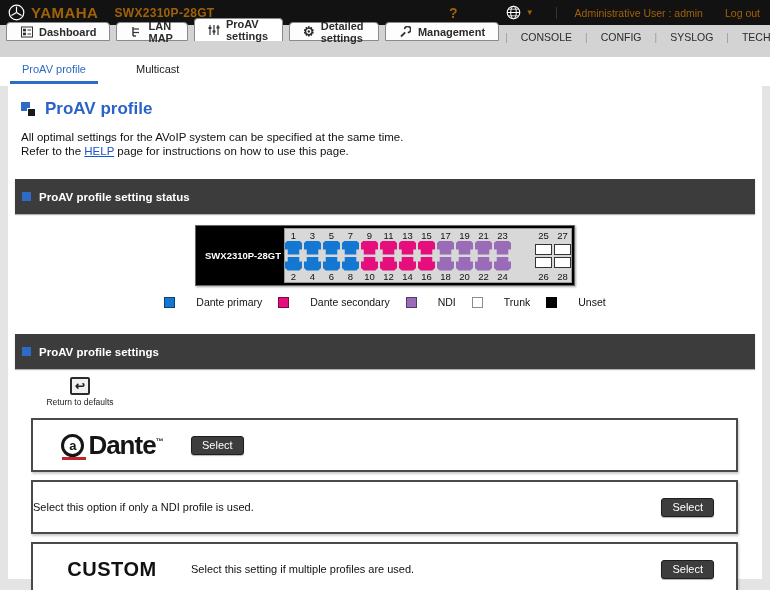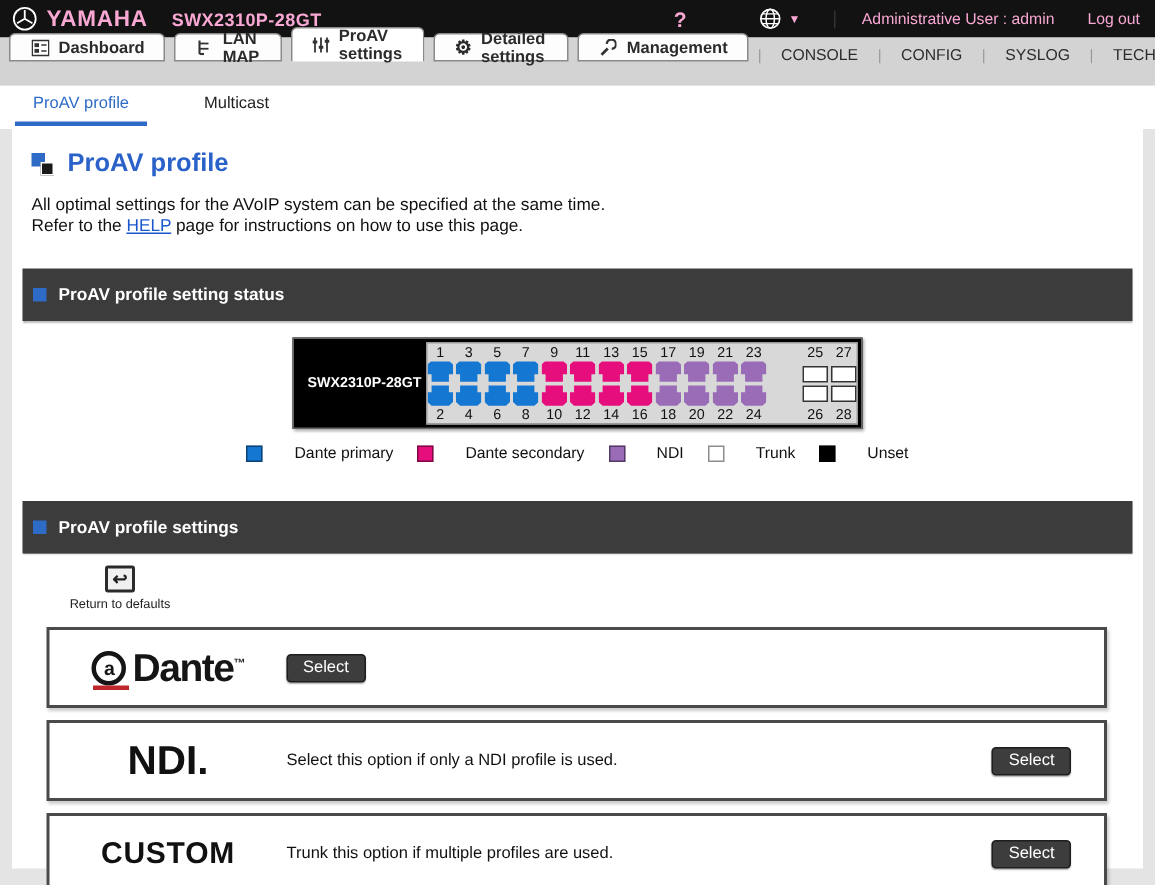--- a/index.html
+++ b/index.html
@@ -1,20 +1,20 @@
 <!DOCTYPE html>
 <html><head>
 <meta charset="utf-8">
 <style>
   * { margin:0; padding:0; box-sizing:border-box; }
   html,body { width:770px; height:590px; overflow:hidden; }
   body { font-family:"Liberation Sans", sans-serif; background:#e4e4e4; color:#1a1a1a; }
 
   
-  .topbar { height:25px; background:#121212; display:flex; align-items:center; color:#f9a8d4; padding:0 10px 0 8px; }
+  .topbar { height:25px; background:#121212; display:flex; align-items:center; color:#a16207; padding:0 10px 0 8px; }
   .brand { display:flex; align-items:center; gap:6px; }
   .brand-name { font-size:15px; font-weight:bold; letter-spacing:.5px; }
   .model { font-size:12px; font-weight:bold; margin-left:16px; letter-spacing:.3px; }
   .topbar-right { margin-left:auto; display:flex; align-items:center; gap:0; }
   .help-btn { font-size:14px; font-weight:bold; padding:0 26px; cursor:pointer; }
   .lang-btn { display:flex; align-items:center; gap:5px; padding:0 22px; cursor:pointer; }
   .lang-caret { font-size:8px; }
   .user-label { font-size:10.5px; padding:0 14px 0 18px; border-left:1px solid #333; }
   .logout { font-size:10.5px; padding-left:8px; cursor:pointer; }
 
@@ -352,28 +352,25 @@
             <span>a</span>
             <span class="dante-underline"></span>
           </span>
         <span class="dante-word"><span>Dante</span><sup>™</sup></span>
       </div>
     </div>
     <button class="select-btn">Select</button>
   </div>
 
   <div class="option-row">
-    <div class="logo-zone">
-      <span class="logo-ndi">NDI.</span>
-    </div>
     <div class="opt-desc">Select this option if only a NDI profile is used.</div>
     <button class="select-btn">Select</button>
   </div>
 
   <div class="option-row">
     <div class="logo-zone">
       <span class="logo-custom">CUSTOM</span>
     </div>
-    <div class="opt-desc">Trunk this option if multiple profiles are used.</div>
+    <div class="opt-desc">Select this setting if multiple profiles are used.</div>
     <button class="select-btn">Select</button>
   </div>
 
 </div>
 
 </body></html>

